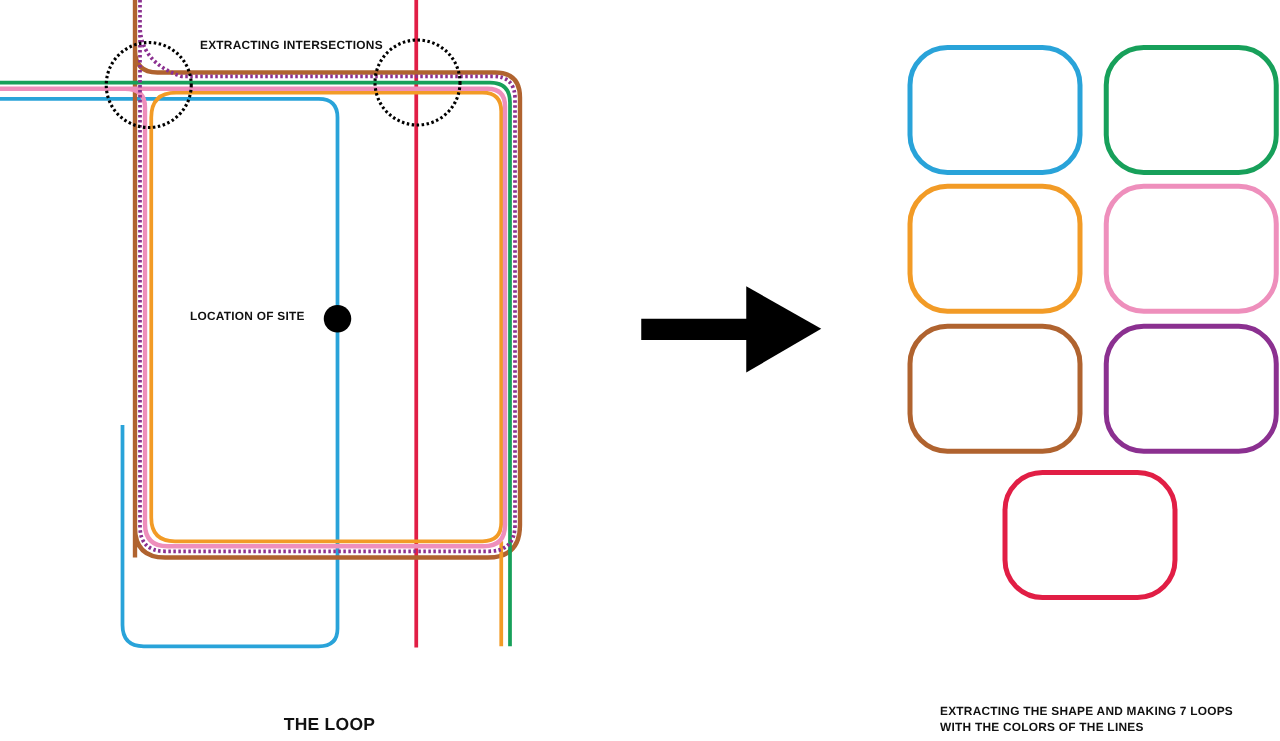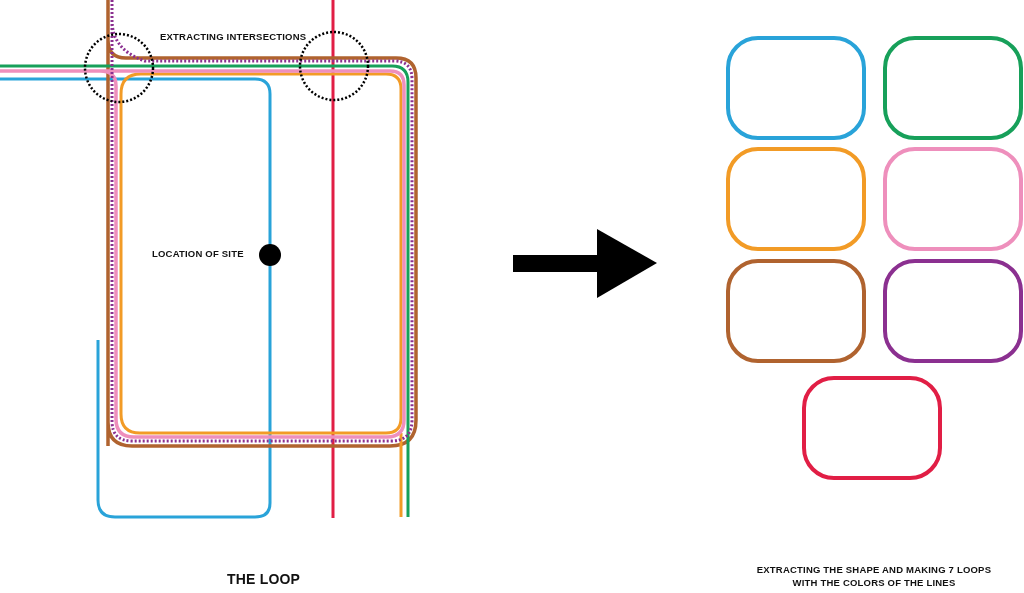--- a/index.html
+++ b/index.html
@@ -2,21 +2,21 @@
 <html><head>
 <meta charset="utf-8">
 <style>
   html, body { margin: 0; padding: 0; background: #ffffff; }
   body { width: 1024px; height: 593px; position: relative; overflow: hidden; font-family: "Liberation Sans", "DejaVu Sans", sans-serif; }
   svg#diagram { position: absolute; left: 0; top: 0; }
   .label { position: absolute; color: #111; font-weight: bold; letter-spacing: 0.2px; white-space: nowrap; }
   .lbl-intersections { left: 160px; top: 31px; font-size: 9.5px; }
   .lbl-site { left: 152px; top: 248px; font-size: 9.5px; text-align: center; }
   .lbl-title { left: 227px; top: 571px; font-size: 14px; }
-  .lbl-caption { left: 752px; top: 563px; font-size: 9.5px; line-height: 13px; text-align: center; white-space: normal; width: 244px; }
+  .lbl-caption { left: 752px; top: 563px; font-size: 9.5px; line-height: 13px; text-align: left; white-space: normal; width: 244px; }
 </style>
 </head>
 <body>
 
 <svg id="diagram" width="1024" height="593" viewBox="0 0 1024 593">
 
   <g id="map" fill="none">
 
     <line x1="333" y1="0" x2="333" y2="518" stroke="#e11e45" stroke-width="3"></line>
 

